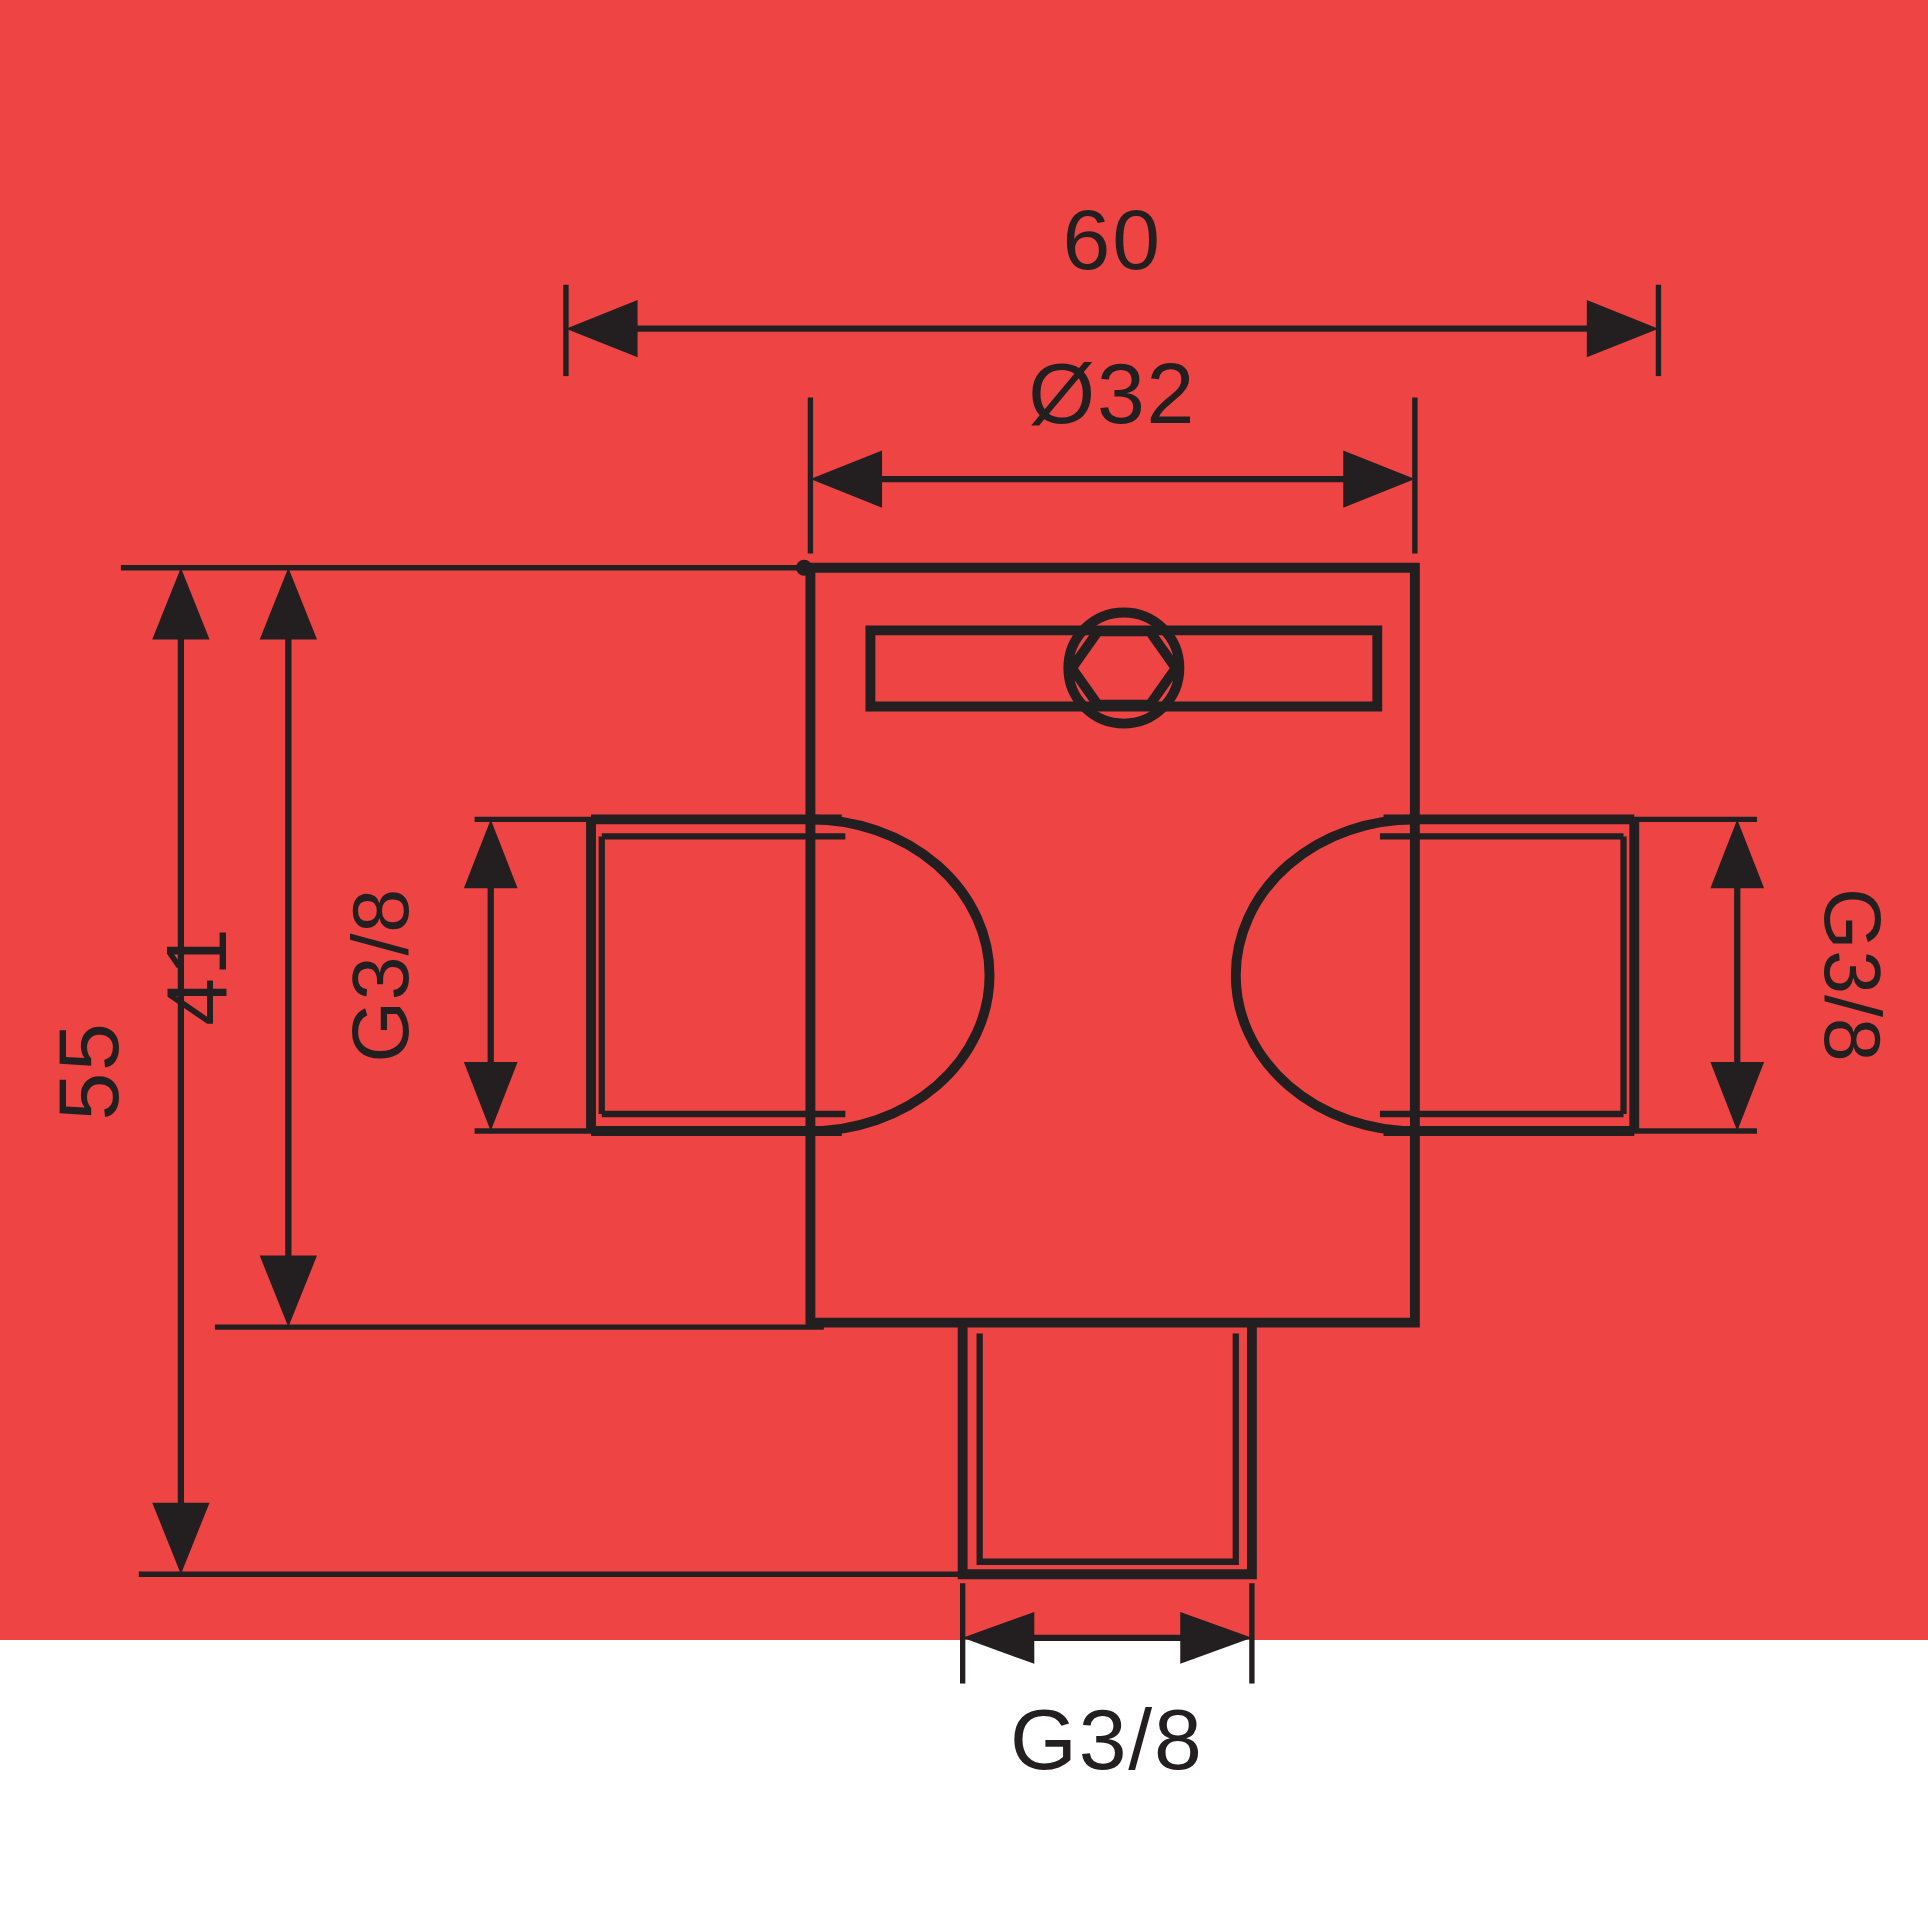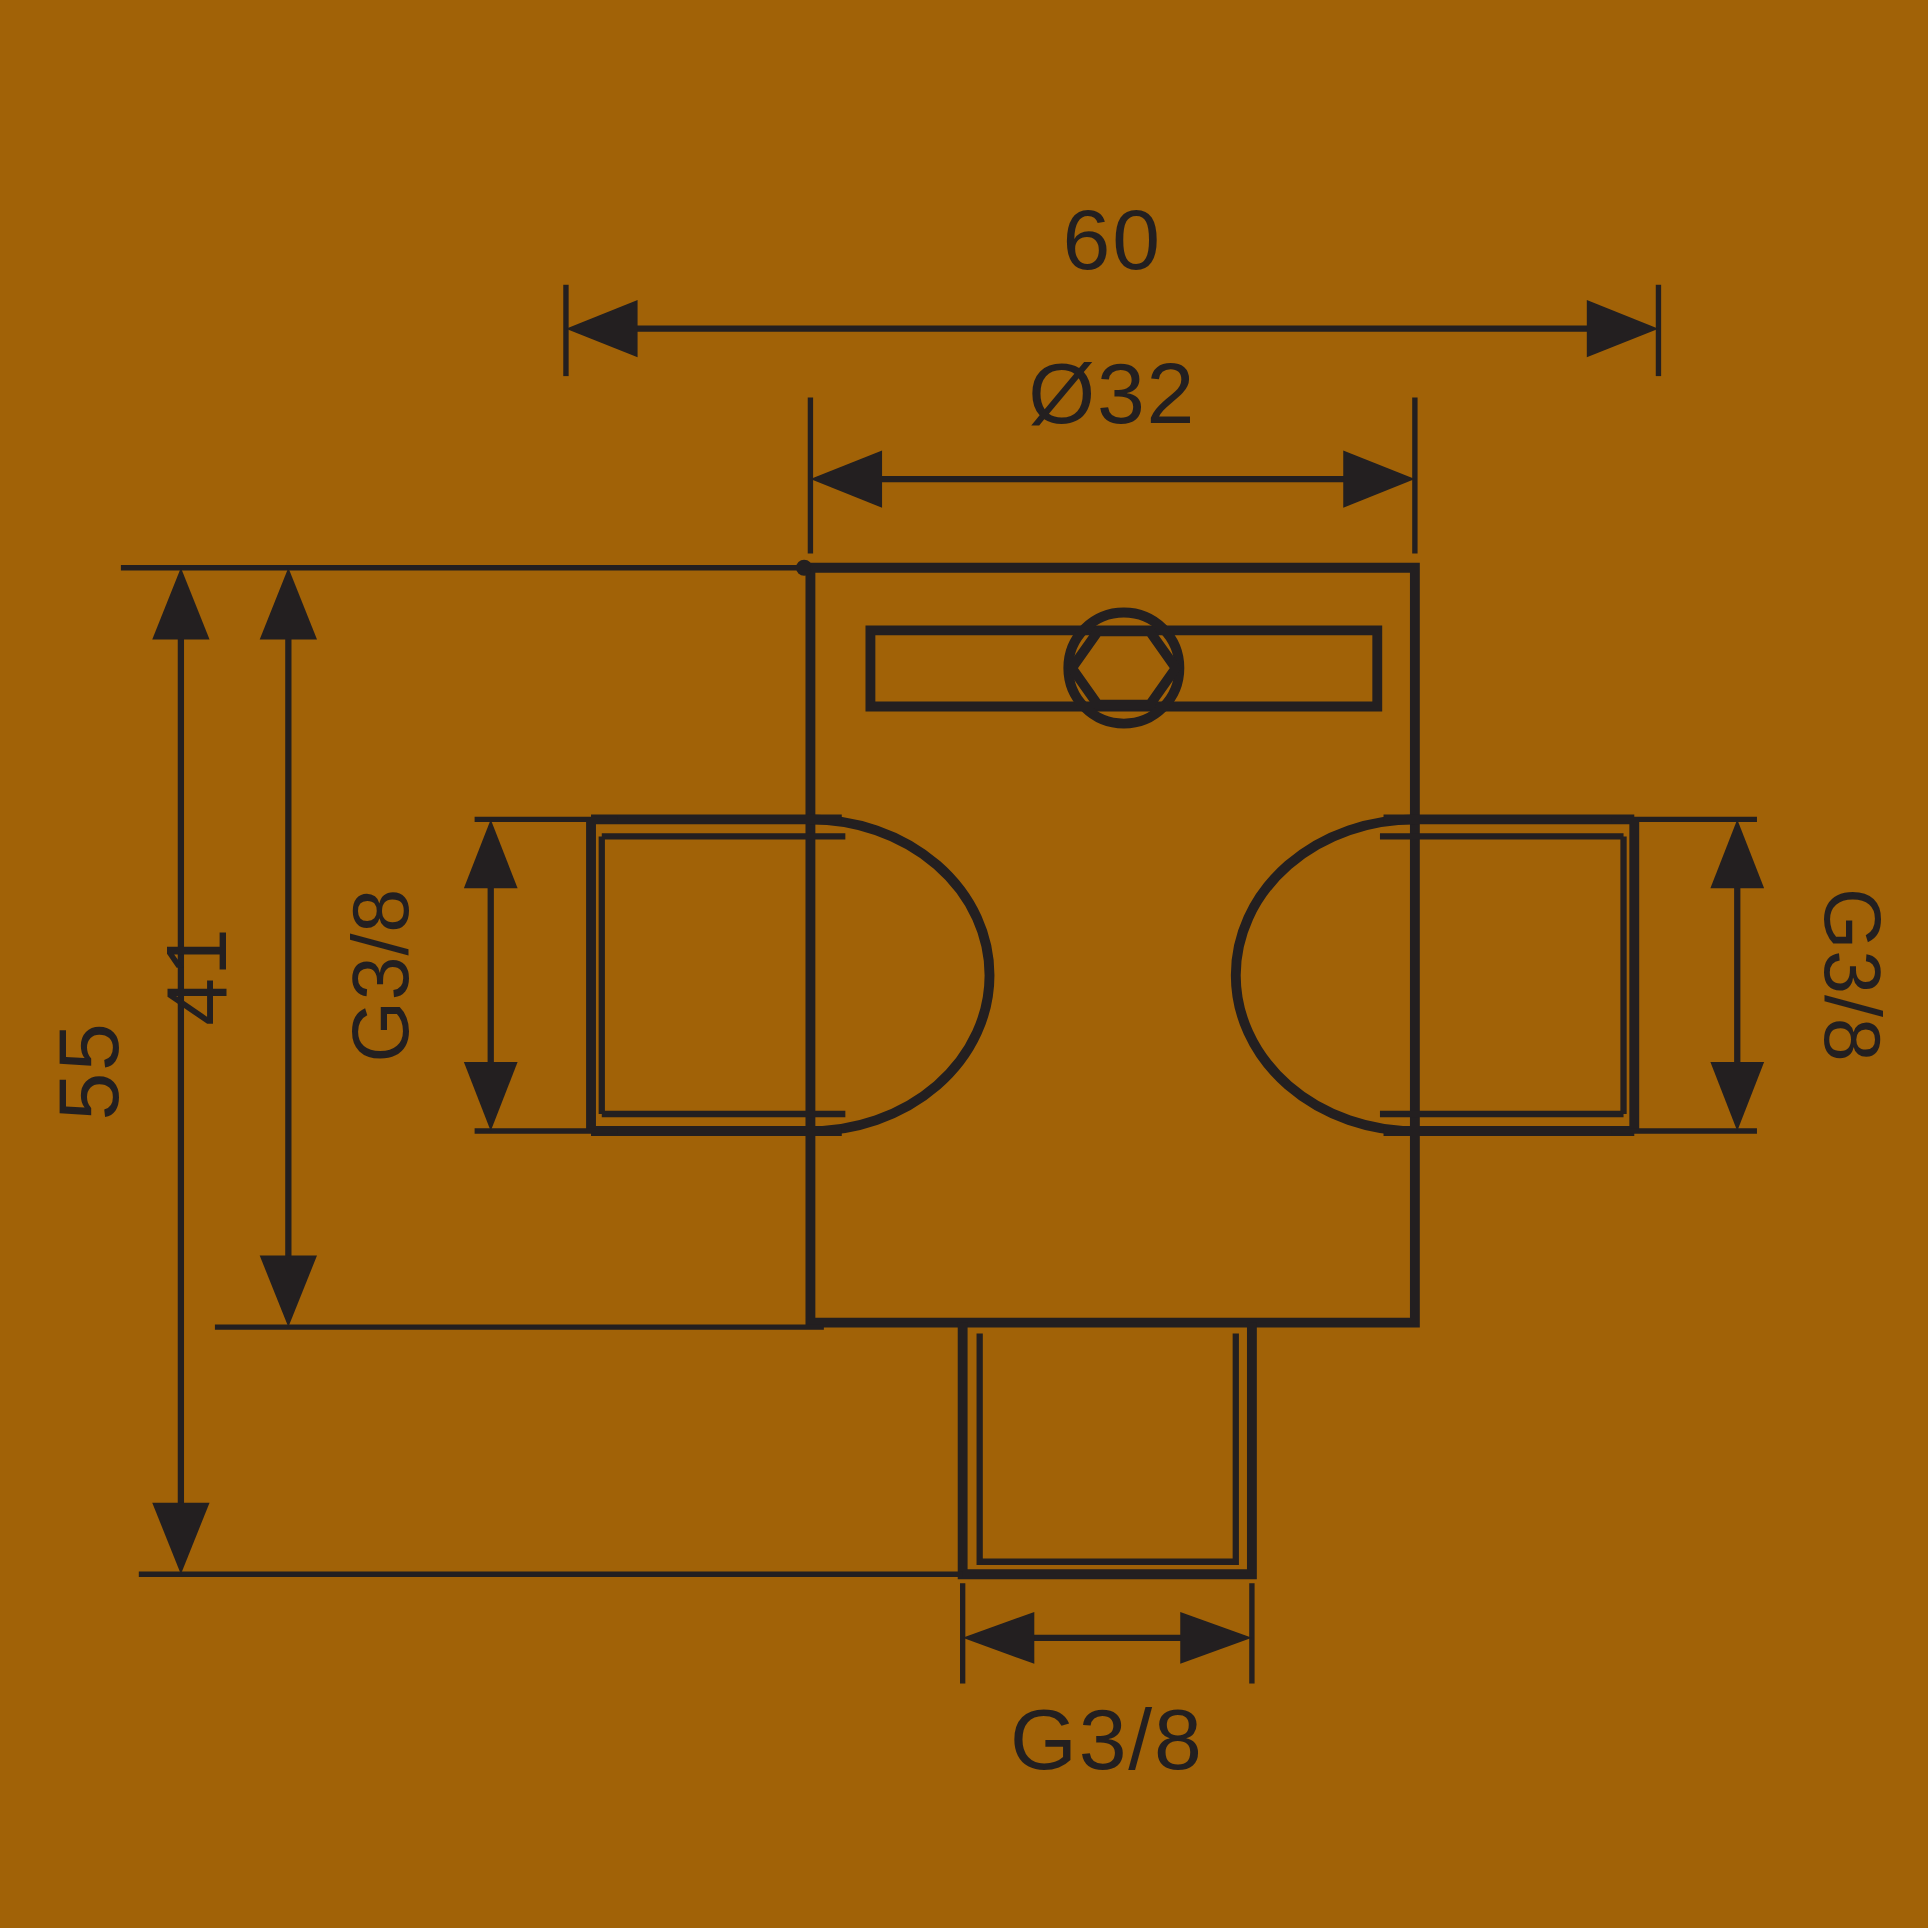--- a/index.html
+++ b/index.html
@@ -10,22 +10,22 @@
   }
   body {
     width: 1928px;
     height: 1928px;
     font-family: "Liberation Sans", sans-serif;
     overflow: hidden;
   }
   #drawing-root {
     position: relative;
     width: 1928px;
-    height: 1928px;
-    background: #a16207;
+    height: 1640px;
+    background: #ef4444;
   }
   svg#tech-drawing {
     display: block;
     width: 1928px;
     height: 1928px;
   }
   .part-line {
     fill: none;
     stroke: #231f20;
     stroke-width: 11;

